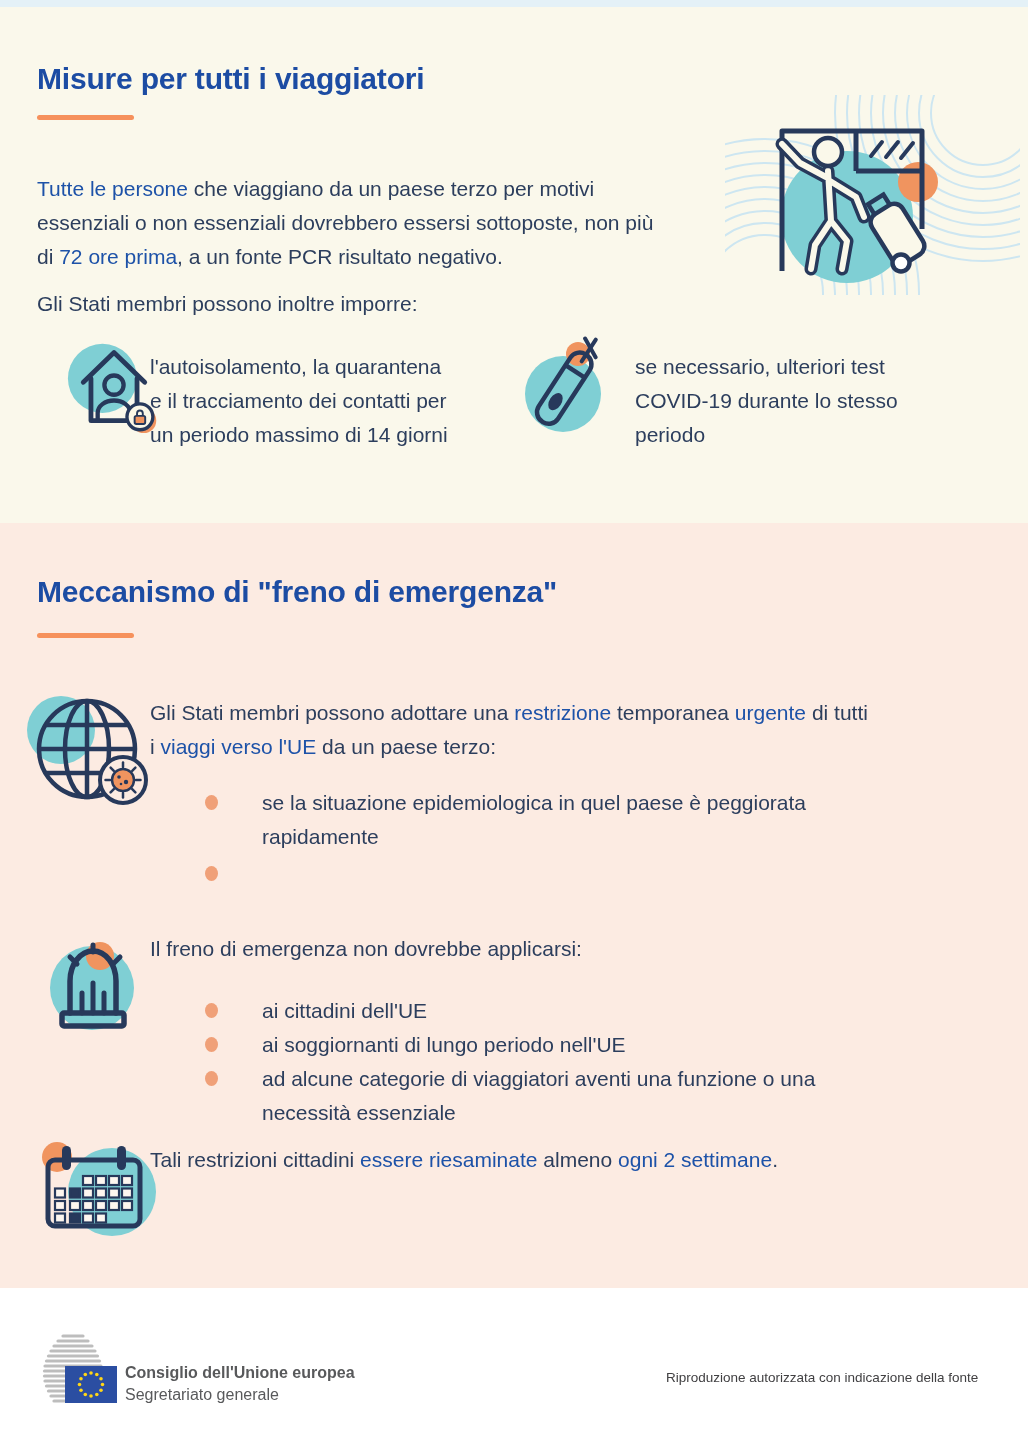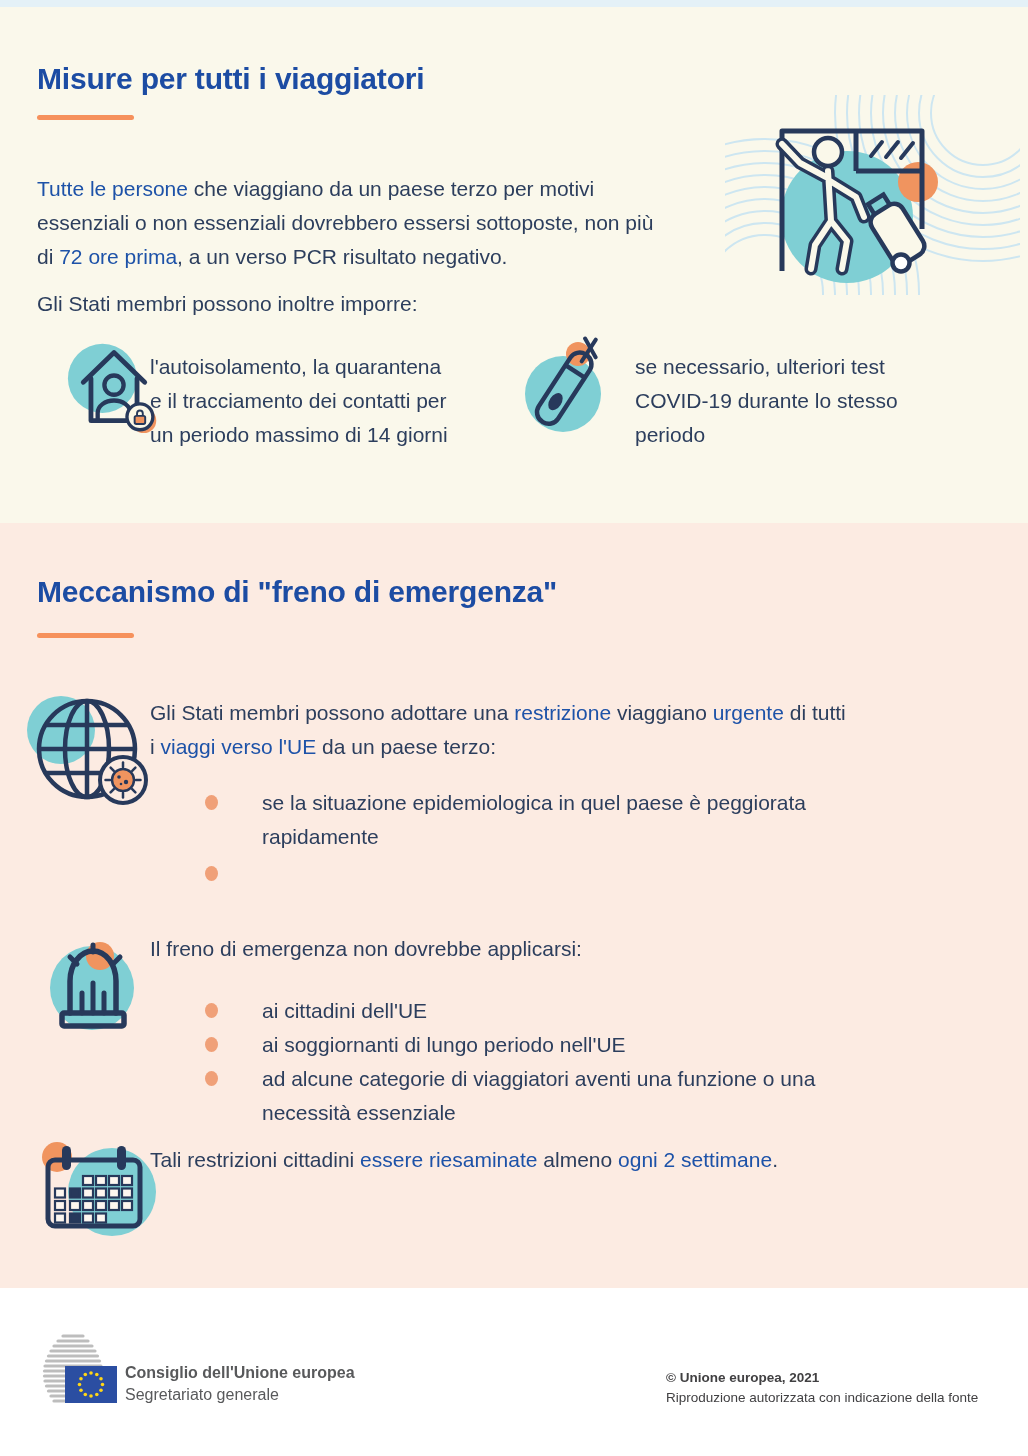--- a/index.html
+++ b/index.html
@@ -76,21 +76,21 @@
     <circle cx="176" cy="168" r="8.5" fill="#ffffff" stroke="#27395B" stroke-width="4.5"></circle>
     <path d="M103 76 L106 126 M101 82 L75 68 L57 49 M105 86 L131 102 L139 122 M106 126 L90 150 L86 174 M106 126 L122 146 L117 174" fill="none" stroke="#27395B" stroke-width="13" stroke-linecap="round" stroke-linejoin="round"></path>
     <path d="M103 76 L106 126 M101 82 L75 68 L57 49 M105 86 L131 102 L139 122 M106 126 L90 150 L86 174 M106 126 L122 146 L117 174" fill="none" stroke="#FAF8EA" stroke-width="6" stroke-linecap="round" stroke-linejoin="round"></path>
     <circle cx="103" cy="57" r="14" fill="#FAF8EA" stroke="#27395B" stroke-width="4.5"></circle>
   </svg>
 </div>
 
 <div class="abs body-txt" style="left:37px;top:172px;width:700px;">
   <span class="hl">Tutte le persone</span><span> che viaggiano da un paese terzo per motivi</span><br>
   <span>essenziali o non essenziali dovrebbero essersi sottoposte, non più</span><br>
-  <span>di </span><span class="hl">72 ore prima</span><span>, a un verso PCR risultato negativo.</span>
+  <span>di </span><span class="hl">72 ore prima</span><span>, a un fonte PCR risultato negativo.</span>
 </div>
 
 <div class="abs body-txt" style="left:37px;top:287px;">Gli Stati membri possono inoltre imporre:</div>
 
 <div class="abs" style="left:66px;top:338px;width:96px;height:100px;">
   <svg width="96" height="100" viewBox="0 0 100 100">
     <circle cx="38" cy="40" r="36" fill="#7FCFD4"></circle>
     <g fill="none" stroke="#27395B" stroke-width="5" stroke-linejoin="round" stroke-linecap="round">
       <path d="M18 44 L50 13 L82 44"></path>
       <path d="M26 40 V84 H74 V40"></path>
@@ -156,21 +156,21 @@
       <line x1="107.2" y1="97.2" x2="110.4" y2="100.4"></line>
         <line x1="88.8" y1="97.2" x2="85.6" y2="100.4"></line>
     </g>
     <circle cx="94" cy="85" r="1.8" fill="#27395B"></circle>
       <circle cx="101" cy="90" r="2.2" fill="#27395B"></circle>
       <circle cx="96" cy="92" r="1.3" fill="#27395B"></circle>
   </svg>
 </div>
 
 <div class="abs body-txt" style="left:150px;top:696px;width:850px;">
-  <span>Gli Stati membri possono adottare una </span><span class="hl">restrizione</span><span> viaggiano </span><span class="hl">urgente</span><span> di tutti</span><br>
+  <span>Gli Stati membri possono adottare una </span><span class="hl">restrizione</span><span> temporanea </span><span class="hl">urgente</span><span> di tutti</span><br>
   <span>i </span><span class="hl">viaggi verso l'UE</span><span> da un paese terzo:</span>
 </div>
 
 <div class="abs" style="left:205px;top:786px;width:720px;">
   <div class="li">
     <span class="bullet"></span>
     <span class="li-text" style="max-width:640px;">se la situazione epidemiologica in quel paese è peggiorata rapidamente</span>
   </div>
   <div class="li">
     <span class="bullet"></span>
@@ -286,15 +286,14 @@
     </g>
   </svg>
 </div>
 
 <div class="abs" style="left:125px;top:1362px;">
   <div class="foot-org">Consiglio dell'Unione europea</div>
   <div class="foot-unit">Segretariato generale</div>
 </div>
 
 <div class="abs" style="left:666px;top:1368px;">
-  <div class="foot-copy">© Unione europea, 2021</div>
   <div class="foot-lic">Riproduzione autorizzata con indicazione della fonte</div>
 </div>
 
 </body></html>

